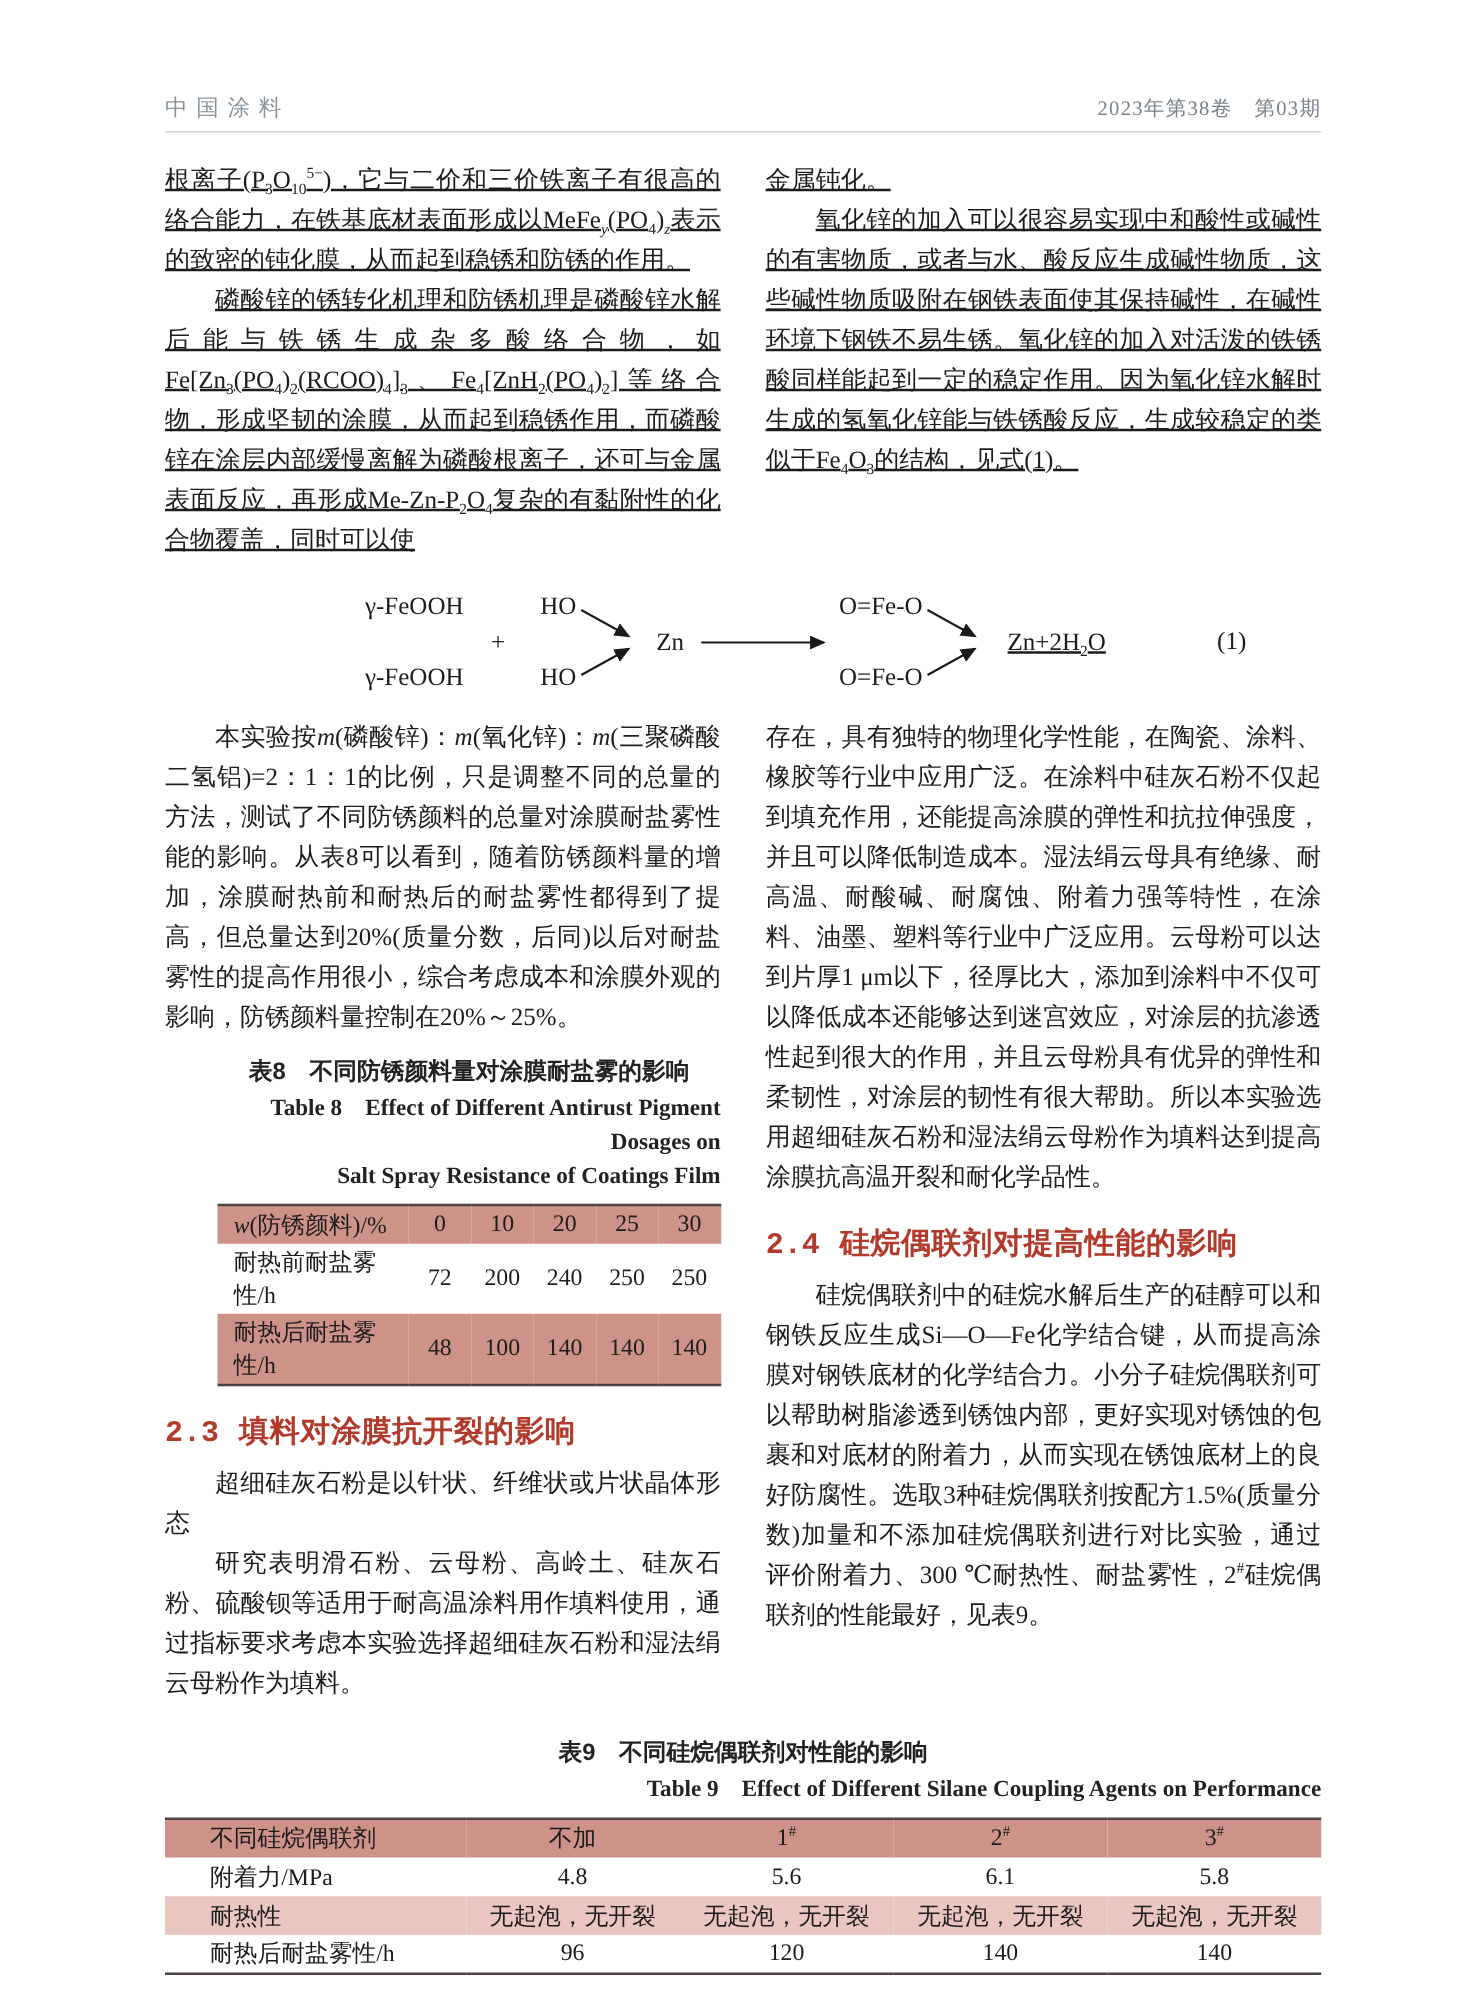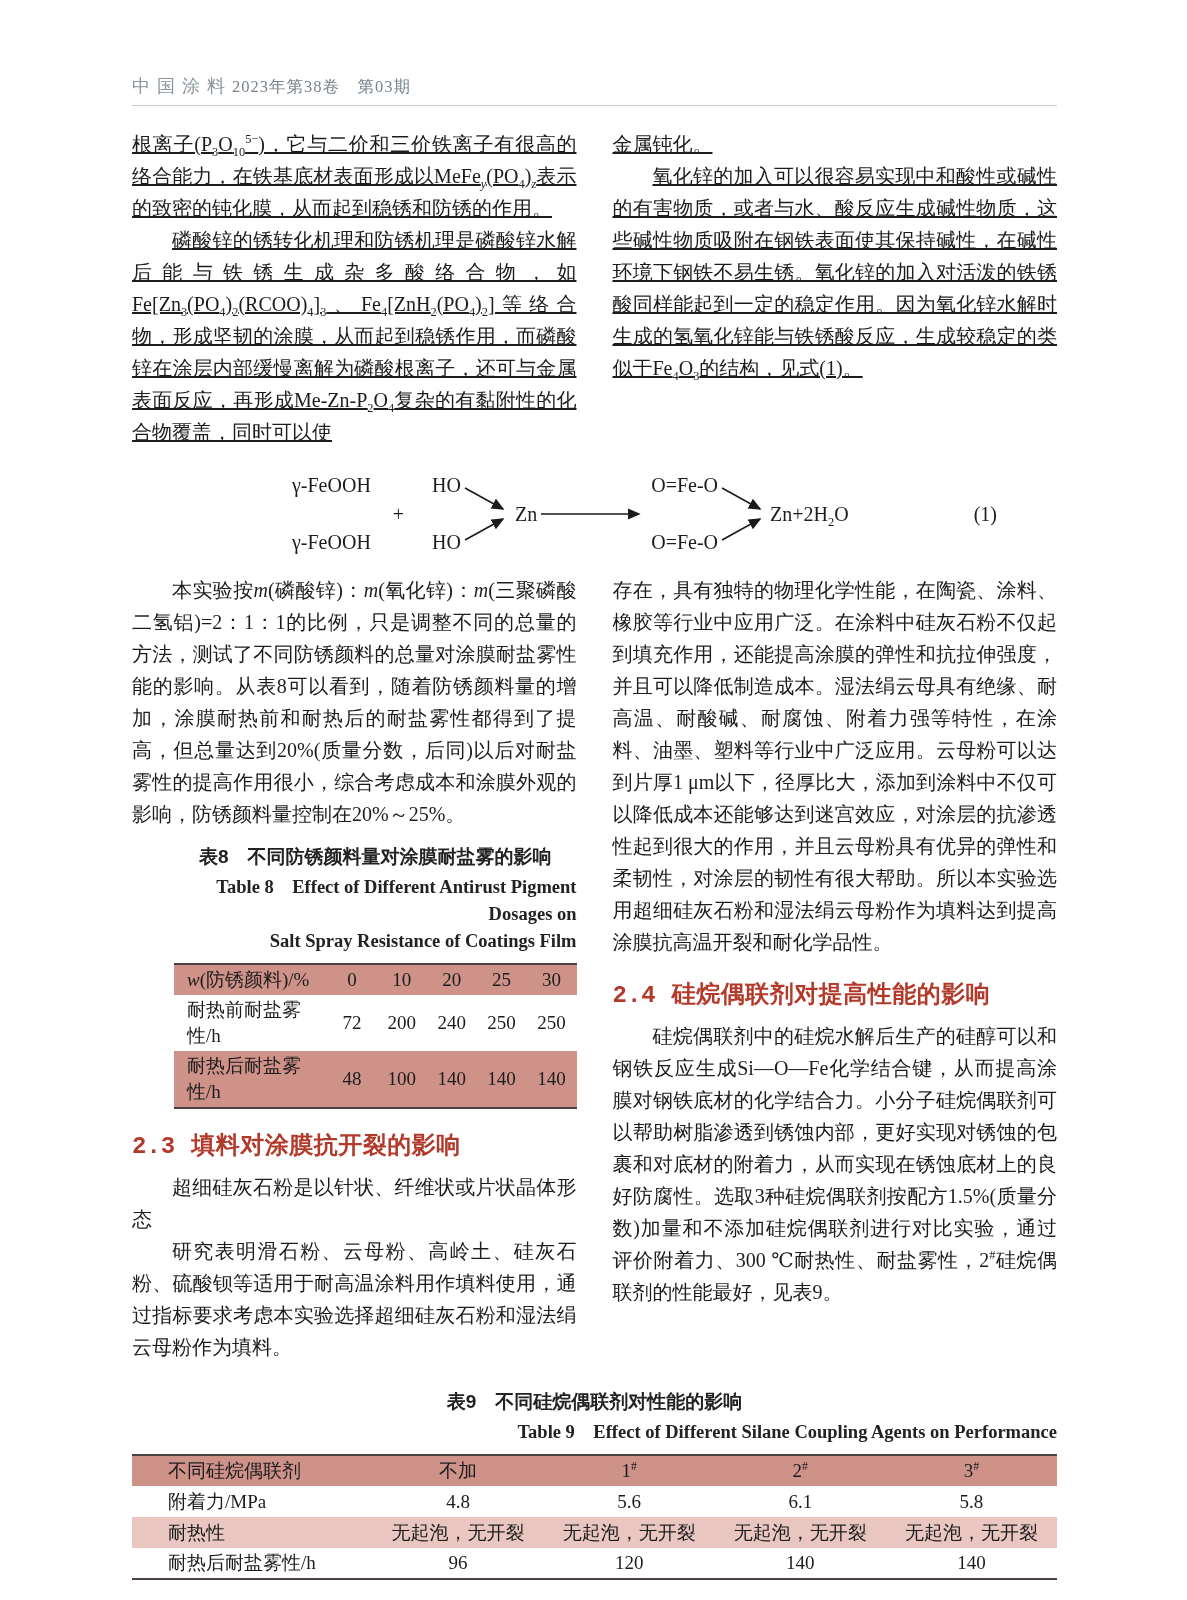--- a/index.html
+++ b/index.html
@@ -5,21 +5,21 @@
   * { margin:0; padding:0; box-sizing:border-box; }
   html,body { background:#ffffff; }
   body { width:1187px; }
   .page {
     width:1187px; min-height:1600px; background:#fff;
     padding:74px 130px 40px 132px;
     font-family:"Liberation Serif","DejaVu Serif",serif;
     color:#1c1c1c;
   }
   
-  .page-header { display:flex; justify-content:flex-start; align-items:flex-end;
+  .page-header { display:flex; justify-content:space-between; align-items:flex-end;
     padding-bottom:7px; border-bottom:1.5px solid #c7ccd1; }
   .journal-name { font-family:"Liberation Sans","DejaVu Sans",sans-serif;
     font-size:18px; color:#8a949c; letter-spacing:7px; }
   .issue-info { font-size:16.5px; color:#79838c; letter-spacing:1px; }
 
   
   .two-col { display:flex; gap:36px; }
   .col { flex:1 1 0; min-width:0; }
   .sec-a { margin-top:22px;text-decoration:underline; }
   .sec-b { margin-top:6px; }
@@ -34,22 +34,22 @@
     font-weight:bold; font-size:24px; color:var(--heading-red,#b23a2b);
     margin:20px 0 10px; letter-spacing:0.5px; }
   .section-heading .num { margin-right:16px; letter-spacing:0; }
 
   
   .equation-block { position:relative; display:flex; align-items:center;
     height:108px; margin:12px 0 6px; padding-left:160px; font-size:20px; }
   .eq-stack { display:flex; flex-direction:column; justify-content:space-between;
     height:80px; text-align:left; }
   .eq-plus { margin:0 28px 0 22px; }
-  .eq-zn { margin:0 2px; }
-  .eq-product { margin-left:0; }
+  .eq-zn { margin:0 12px; }
+  .eq-product { margin-left:16px;text-decoration:underline; }
   .eq-num { position:absolute; right:60px; top:50%; transform:translateY(-50%); }
   .arr { display:block; }
 
   
   .tbl-caption-zh { font-family:"Liberation Sans","DejaVu Sans",sans-serif;
     font-weight:bold; font-size:19px; text-align:center; color:#222; margin-bottom:4px; }
   .tbl-caption-en { font-weight:bold; font-size:18.5px; text-align:right; color:#222;
     line-height:27px; }
 
   

